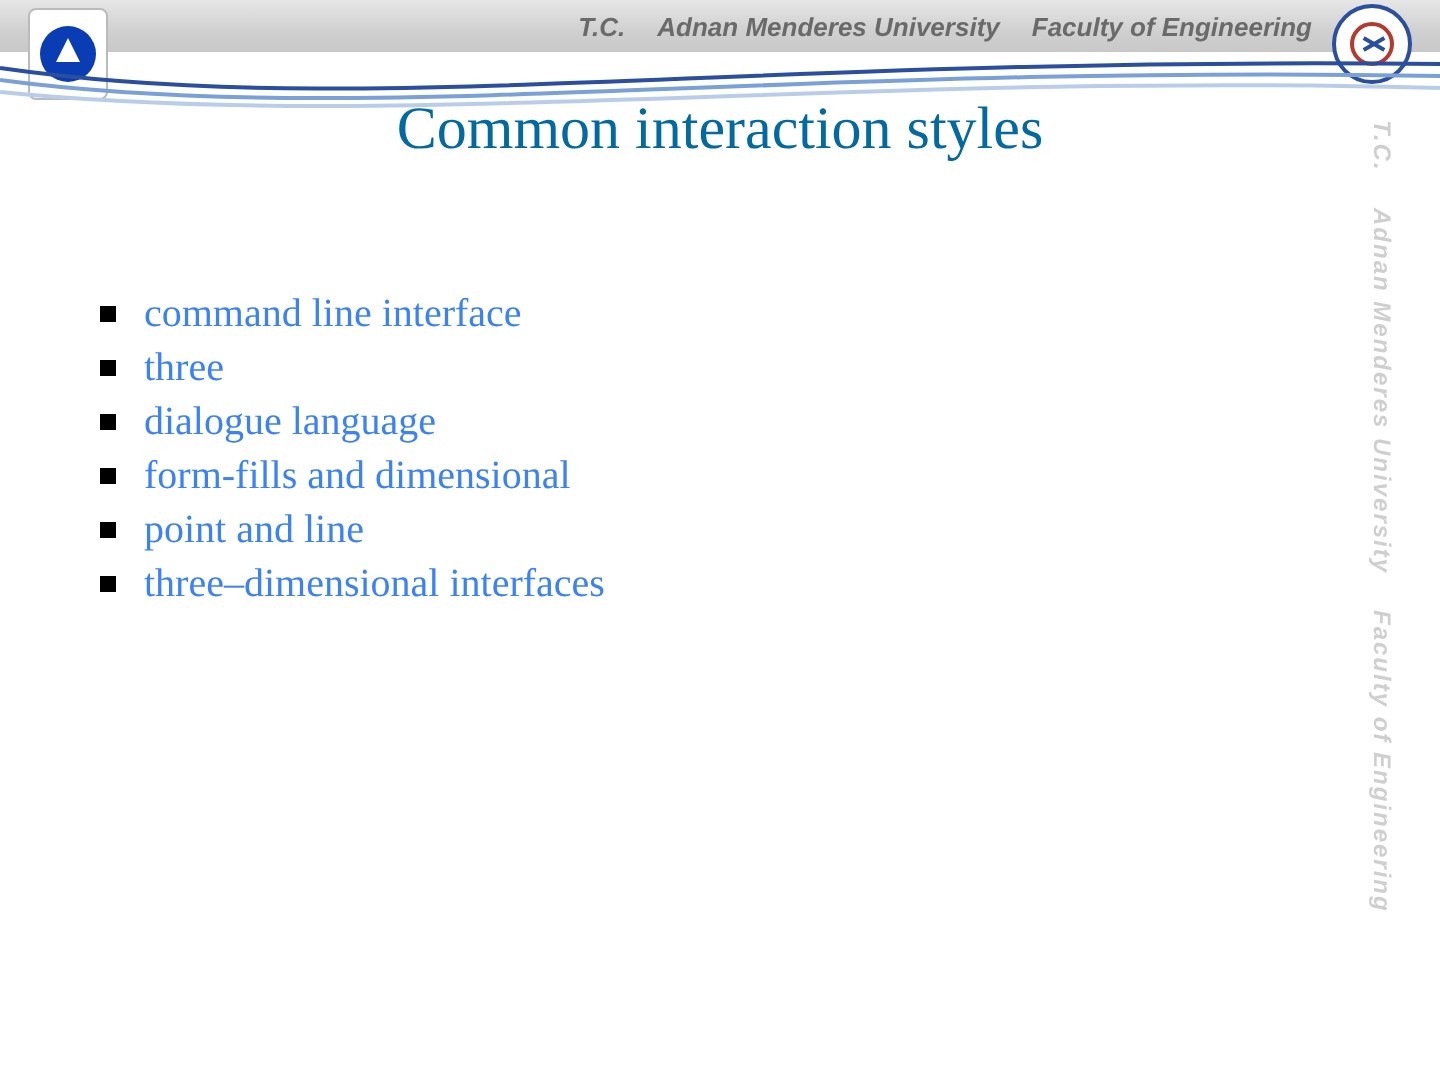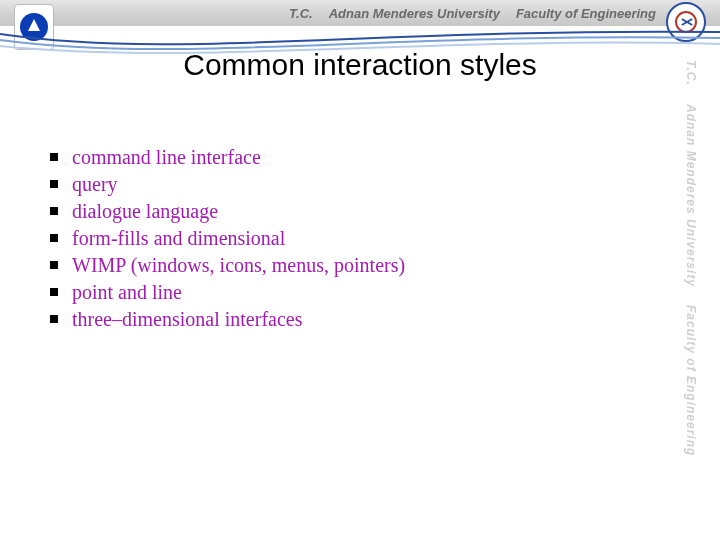--- a/index.html
+++ b/index.html
@@ -95,36 +95,36 @@
   }
 
   
   .title {
     position: absolute;
     top: 48px;
     left: 0; right: 0;
     text-align: center;
     font-size: 30px;
     font-weight: 400;
-    color: #000000;
-    font-family: Liberation Sans, sans-serif;
+    color: #0369a1;
+    font-family: Liberation Serif, serif;
   }
 
   
   .bullets {
     position: absolute;
     top: 144px;
     left: 50px;
     right: 80px;
   }
   .bullets ul { list-style: none; }
   .bullets li {
     font-size: 20px;
     line-height: 1.35;
-    color: #a21caf;
+    color: #3b82f6;
     display: flex;
     align-items: flex-start;
   }
   .bullets .marker {
     display: inline-block;
     width: 8px; height: 8px;
     background: #000;
     margin-top: 9px;
     margin-right: 14px;
     flex-shrink: 0;
@@ -180,33 +180,29 @@
 <div class="title">Common interaction styles</div>
 
 <div class="bullets">
   <ul>
     <li>
         <span class="marker"></span>
         <span>command line interface</span>
       </li>
     <li>
         <span class="marker"></span>
-        <span>query</span>
+        <span>three</span>
       </li>
     <li>
         <span class="marker"></span>
         <span>dialogue language</span>
       </li>
     <li>
         <span class="marker"></span>
         <span>form-fills and dimensional</span>
-      </li>
-    <li>
-        <span class="marker"></span>
-        <span>WIMP (windows, icons, menus, pointers)</span>
       </li>
     <li>
         <span class="marker"></span>
         <span>point and line</span>
       </li>
     <li>
         <span class="marker"></span>
         <span>three–dimensional interfaces</span>
       </li>
   </ul>

